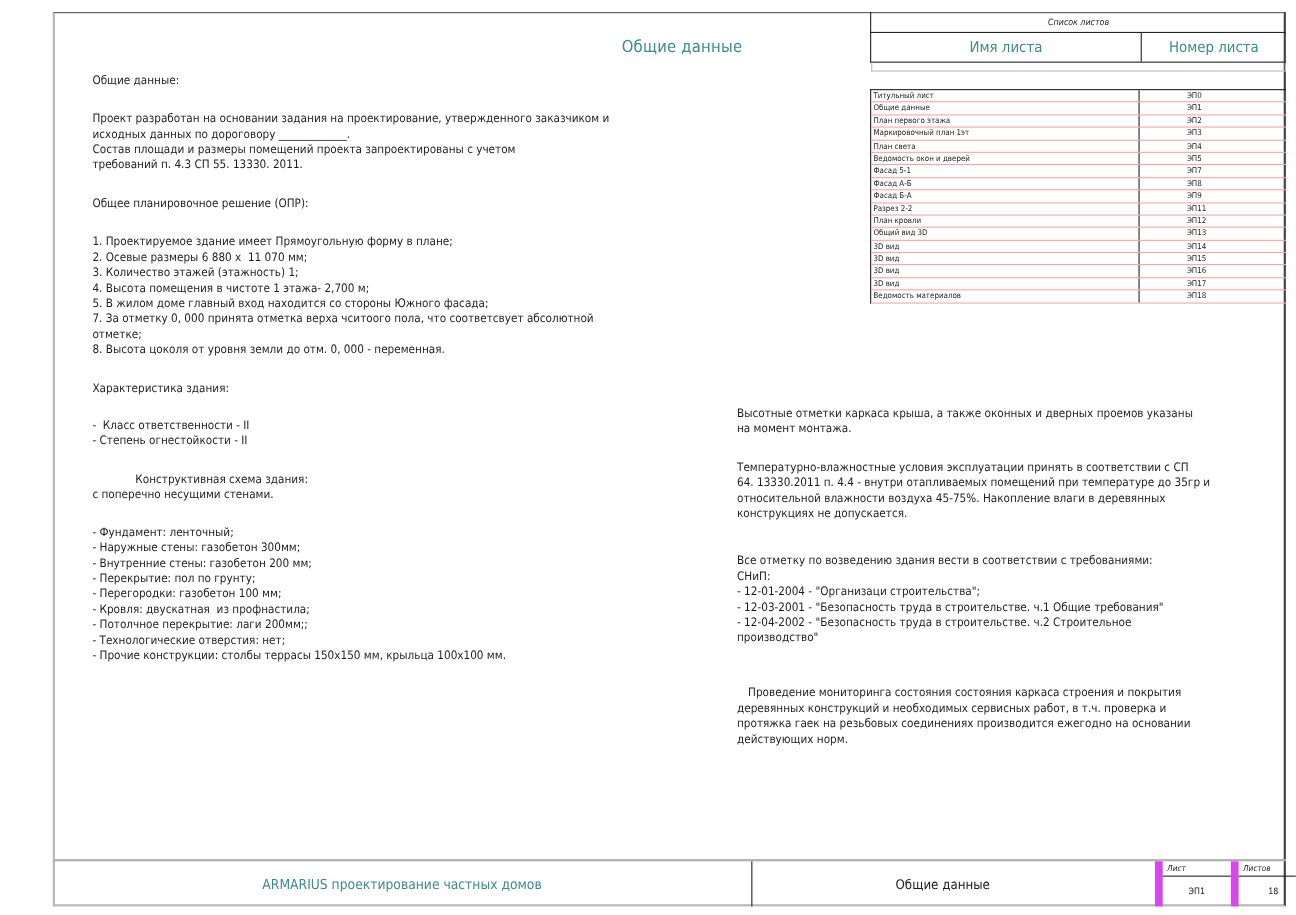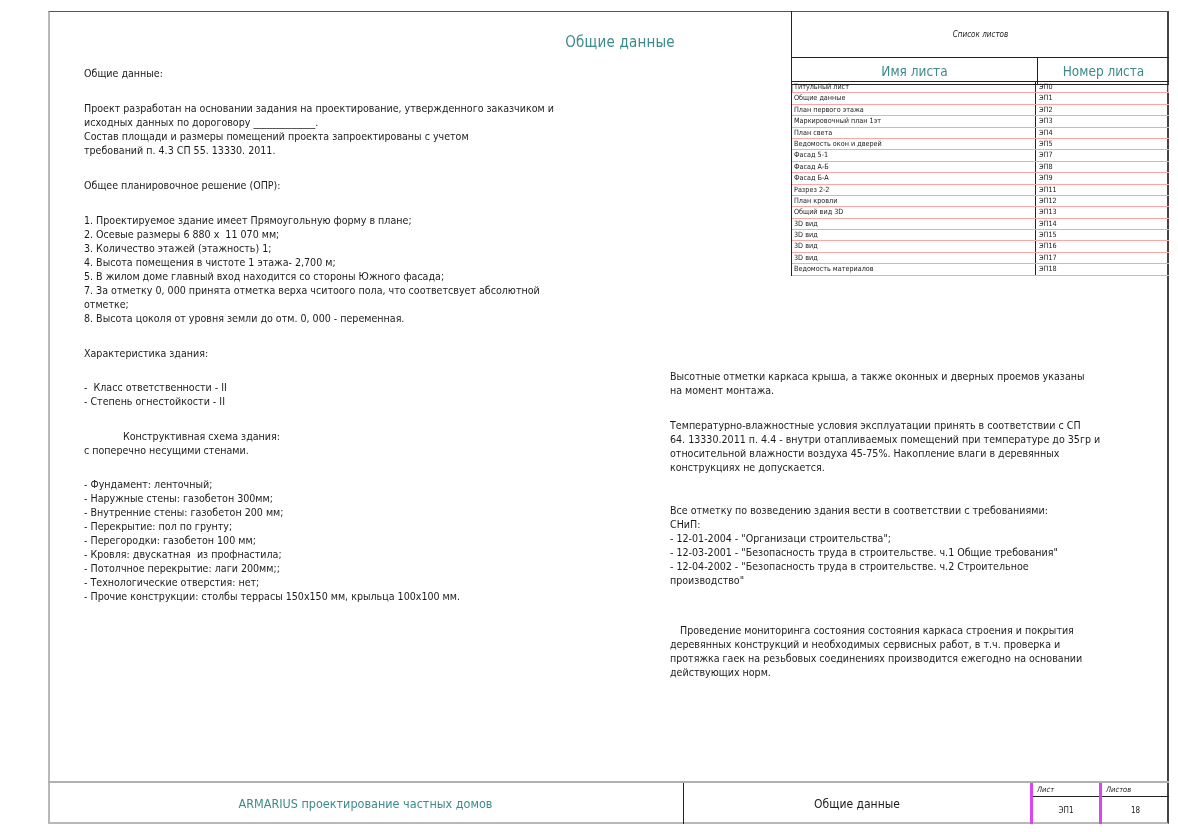--- a/index.html
+++ b/index.html
@@ -9,39 +9,39 @@
              border-left: 2px solid #b8b8b8; border-top: 1px solid #555; border-bottom: 2px solid #b8b8b8;
              border-right: 2px solid #444; box-sizing: border-box; }
     .title { position: absolute; left: 540px; top: 33px; width: 160px; text-align: center;
              font-size: 15px; color: #3d8a8c; letter-spacing: 0.2px; }
     .txt { position: absolute; font-size: 10.6px; line-height: 14.2px; white-space: pre; color: #1c1c1c; }
     .col-left { left: 84px; }
     .col-right { left: 670px; }
 
     
     .sl { position: absolute; left: 791px; top: 11px; width: 378px; }
-    .sl-title { height: 47px; border-left: 1px solid #222; border-bottom: 1px solid #222;
+    .sl-title { height: 19px; border-left: 1px solid #222; border-bottom: 1px solid #222;
                 display: flex; align-items: center; justify-content: center; font-size: 8px; font-style: italic; color: #222; box-sizing: border-box; }
     .sl-head { display: flex; height: 27px; border-left: 1px solid #222; border-bottom: 1px solid #222; box-sizing: border-box; }
     .sl-head div { display: flex; align-items: center; justify-content: center; color: #3d8a8c; font-size: 13.5px; }
     .sl-head .h1 { width: 245px; border-right: 1px solid #222; }
     .sl-head .h2 { flex: 1; }
     .sl-spacer { height: 8px; border: 1px solid #bbb; border-top: none; margin-top: 0px; margin-left: 1px; box-sizing: border-box; }
     .sl-rows { position: absolute; left: 791px; top: 81px; width: 378px; border-top: 1px solid #222; border-left: 1px solid #222; box-sizing: border-box; }
     .sl-row { display: flex; height: 11.4px; border-bottom: 1px solid #fca5a5; box-sizing: border-box; font-size: 7.2px; line-height: 10px; }
     .sl-row .c1 { width: 244px; border-right: 1px solid #222; padding-left: 2px; box-sizing: border-box; overflow: hidden; white-space: nowrap; }
-    .sl-row .c2 { flex: 1; padding-left: 3px; }
+    .sl-row .c2 { flex: 1; padding-left: 3px; margin-left: 40px; }
 
     
     .tb { position: absolute; left: 48px; top: 781px; width: 1121px; height: 43px; border-top: 2px solid #b0b0b0; box-sizing: border-box; }
     .tb-left { position: absolute; left: 0; top: 0; width: 635px; height: 41px; display: flex; align-items: center; justify-content: center;
                color: #3d8a8c; font-size: 12.5px; }
     .tb-mid { position: absolute; left: 635px; top: 0; width: 347px; height: 41px; border-left: 1px solid #222; display: flex; align-items: center;
               justify-content: center; font-size: 12px; color: #1c1c1c; box-sizing: border-box; }
-    .tb-sm { position: absolute; top: 0; height: 41px; border-left: 3px solid #d946ef; box-sizing: border-box; }
+    .tb-sm { position: absolute; top: 0; height: 41px; border-left: 7px solid #d946ef; box-sizing: border-box; margin-left: 20px; }
     .tb-sm .lbl { height: 14px; border-bottom: 1px solid #222; font-size: 7.5px; font-style: italic; padding-left: 4px; line-height: 14px; box-sizing: border-box; }
     .tb-sm .val { height: 27px; display: flex; align-items: center; justify-content: center; font-size: 8px; }
   </style>
 </head>
 <body>
 
 <div class="frame"></div>
 
 <div class="title">Общие данные</div>
 

